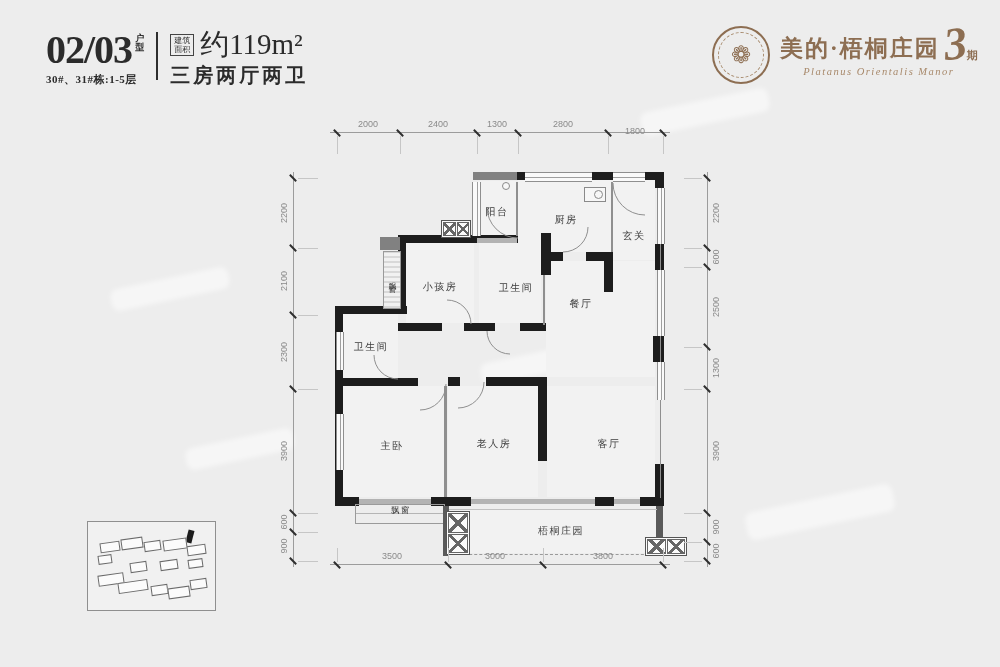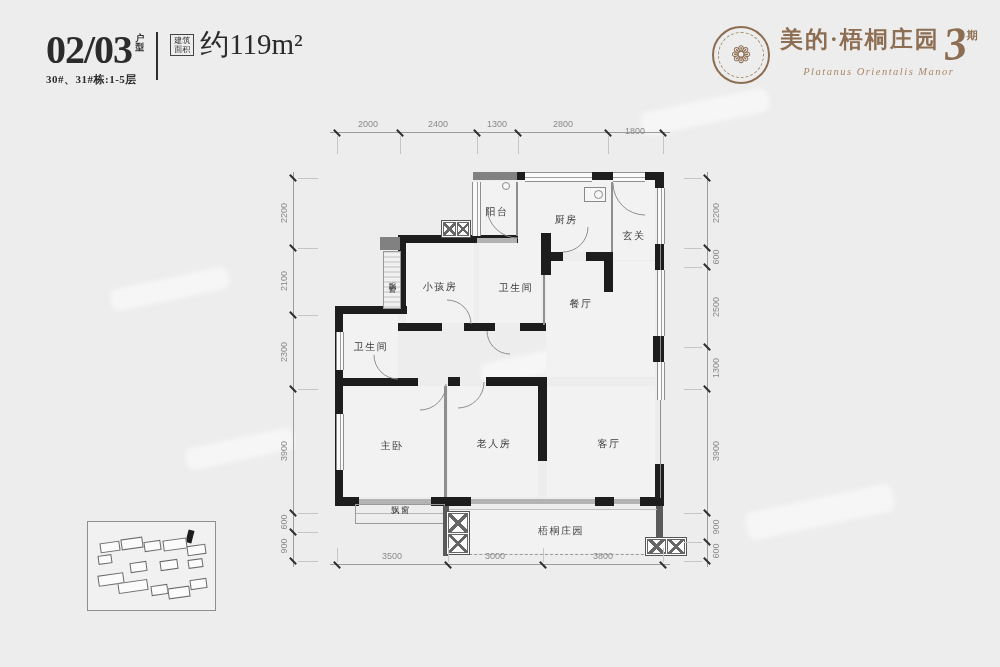--- a/index.html
+++ b/index.html
@@ -18,21 +18,21 @@
               padding:1px 1px;margin:4px 6px 0 0;font-family:"Liberation Sans",sans-serif;}
   .h-area{font-size:29px;font-weight:400;line-height:1;}
   .h-layout{font-size:20px;font-weight:700;letter-spacing:3px;margin-top:3px;}
   
   .logo{position:absolute;left:712px;top:26px;display:flex;align-items:flex-start;color:#8d6e52;}
   .emblem{width:54px;height:54px;border:2px solid #8d6e52;border-radius:50%;position:relative;
           display:flex;align-items:center;justify-content:center;}
   .emblem::before{content:"";position:absolute;inset:4px;border:1px dashed #a78a6c;border-radius:50%;}
   .emblem-glyph{font-size:24px;line-height:1;color:#8d6e52;}
   .logo-text{margin-left:10px;}
-  .brand-row{display:flex;align-items:flex-start;}
+  .brand-row{display:flex;align-items:flex-end;}
   .brand{font-size:23px;font-weight:700;letter-spacing:2px;line-height:1.2;
          font-family:"Liberation Serif","DejaVu Serif",serif;}
   .phase-num{font-size:46px;line-height:0.8;font-style:italic;font-weight:700;margin-left:4px;
              font-family:"Liberation Serif","DejaVu Serif",serif;transform:rotate(-6deg);}
   .phase-suffix{font-size:11px;font-weight:700;margin-top:2px;}
   .logo-sub{font-size:10.5px;font-style:italic;letter-spacing:1.5px;color:#a8896b;text-align:center;
             margin-top:3px;font-family:"Liberation Serif","DejaVu Serif",serif;}
   
   .rf{position:absolute;background:#f2f2f2;}
   .w{position:absolute;background:#1d1d1d;}
@@ -84,20 +84,21 @@
         <span class="h-unit-type">户型</span>
       </div>
       <div class="h-buildings">30#、31#栋:1-5层</div>
     </div>
     <div class="h-divider"></div>
     <div>
       <div class="h-area-row">
         <span class="h-area-tag">建筑面积</span>
         <span class="h-area">约119m²</span>
       </div>
+      <div class="h-layout">三房两厅两卫</div>
     </div>
   </div>
 
   <div class="logo">
     <div class="emblem">
         <span class="emblem-glyph">❁</span>
       </div>
     <div class="logo-text">
       <div class="brand-row">
         <span class="brand">美的·梧桐庄园</span>

